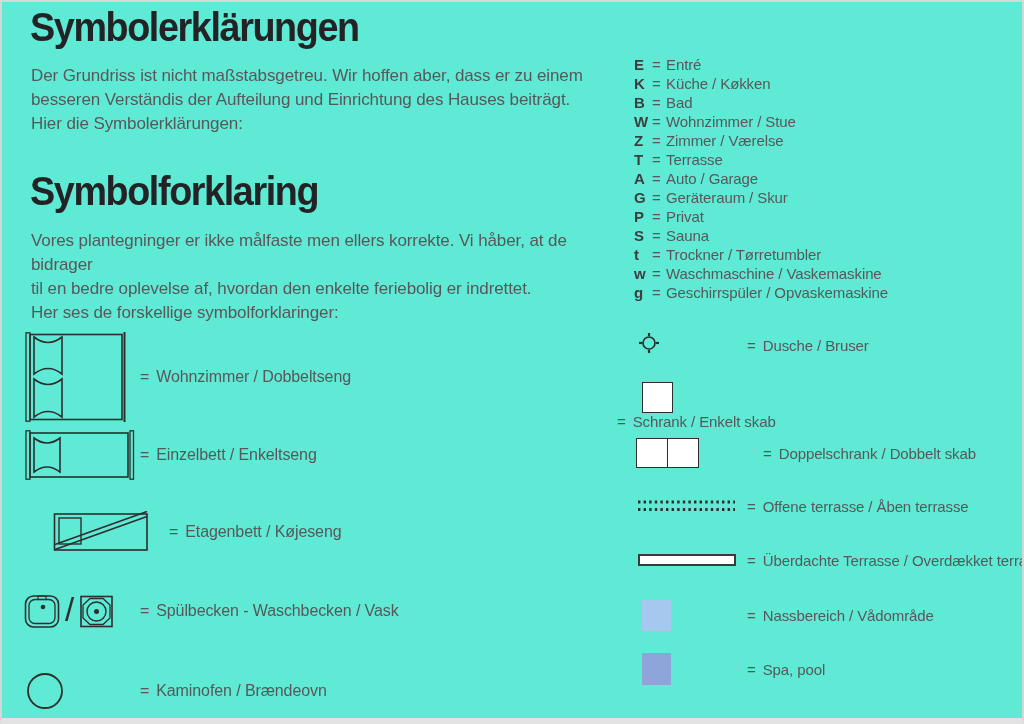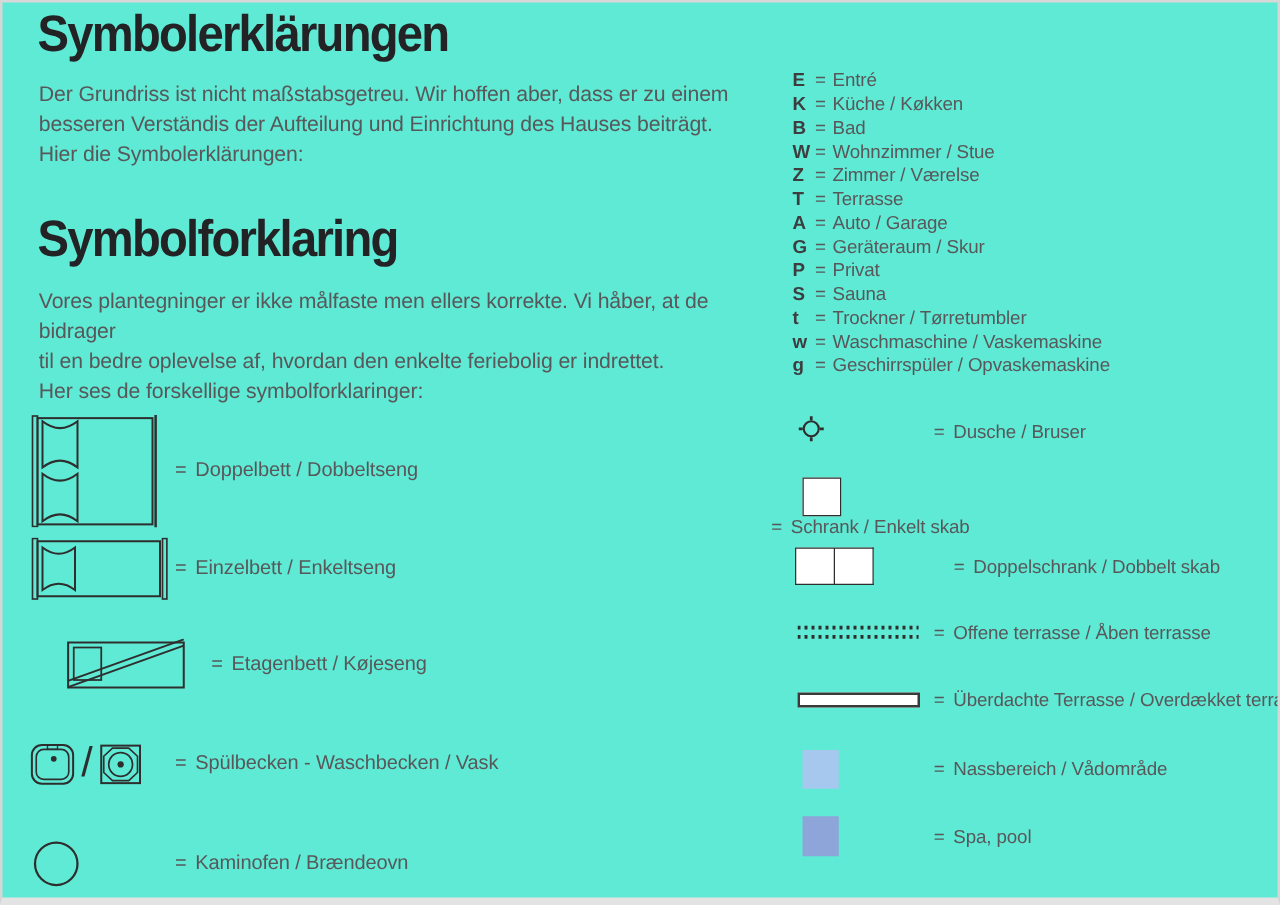--- a/index.html
+++ b/index.html
@@ -125,21 +125,21 @@
   <div class="legend-row left" style="left:22px; top:330px; height:90px;">
     <span class="sym-box">
       <svg class="sym" width="104" height="90" viewBox="0 0 104 90" fill="none" stroke="#2e2e2e" stroke-width="1.6">
         <rect x="2" y="0.8" width="4" height="88.4" stroke-width="1.3"></rect>
         <rect x="6" y="2.5" width="92" height="85"></rect>
         <line x1="100.5" y1="0" x2="100.5" y2="90" stroke-width="2"></line>
         <path d="M10,5 Q24,16 38,5 L38,42 Q24,31 10,42 Z"></path>
         <path d="M10,47 Q24,58 38,47 L38,85 Q24,74 10,85 Z"></path>
       </svg>
     </span>
-    <span class="legend-label"><span class="eq">=</span><span>Doppelbett / Dobbeltseng</span></span>
+    <span class="legend-label"><span class="eq">=</span><span>Wohnzimmer / Dobbeltseng</span></span>
   </div>
 
   <div class="legend-row left" style="left:22px; top:428px; height:50px;">
     <span class="sym-box">
       <svg class="sym" width="112" height="50" viewBox="0 0 112 50" fill="none" stroke="#2e2e2e" stroke-width="1.6">
         <rect x="2" y="0.8" width="4" height="48.4" stroke-width="1.3"></rect>
         <rect x="6" y="3" width="98" height="44"></rect>
         <rect x="106" y="0.8" width="3.5" height="48.4" stroke-width="1.3"></rect>
         <path d="M10,8 Q23,18 36,8 L36,42 Q23,32 10,42 Z"></path>
       </svg>

